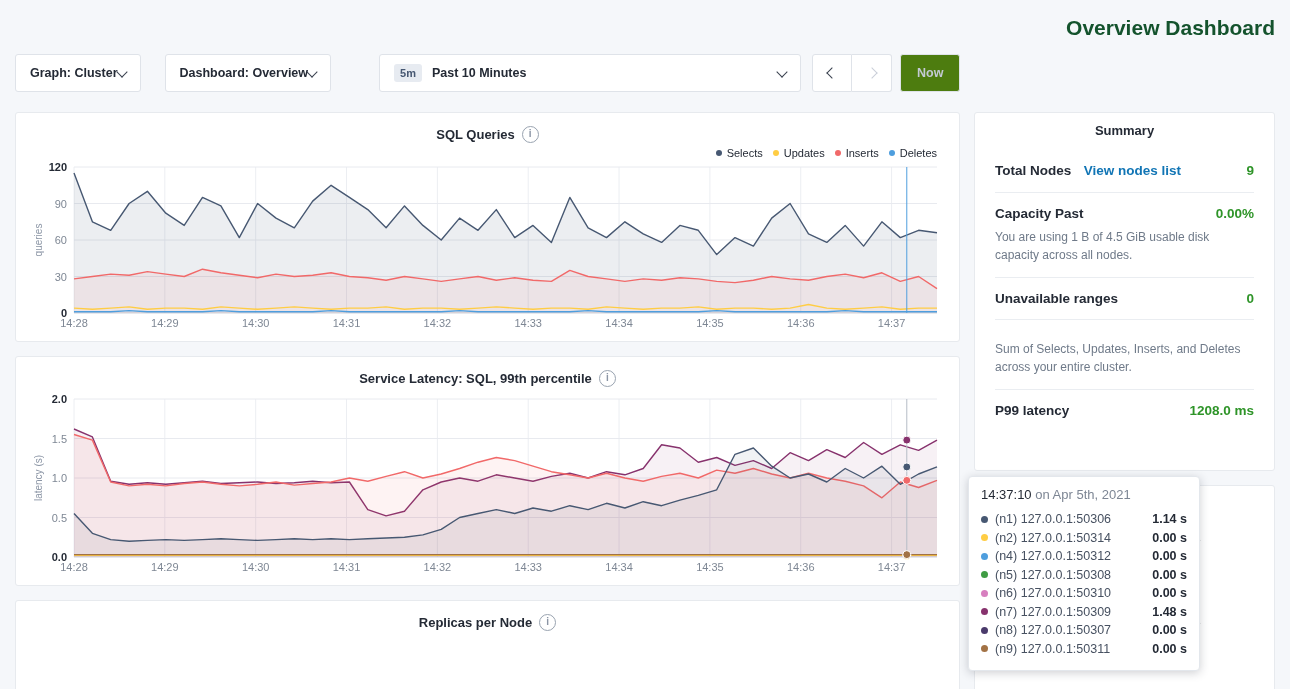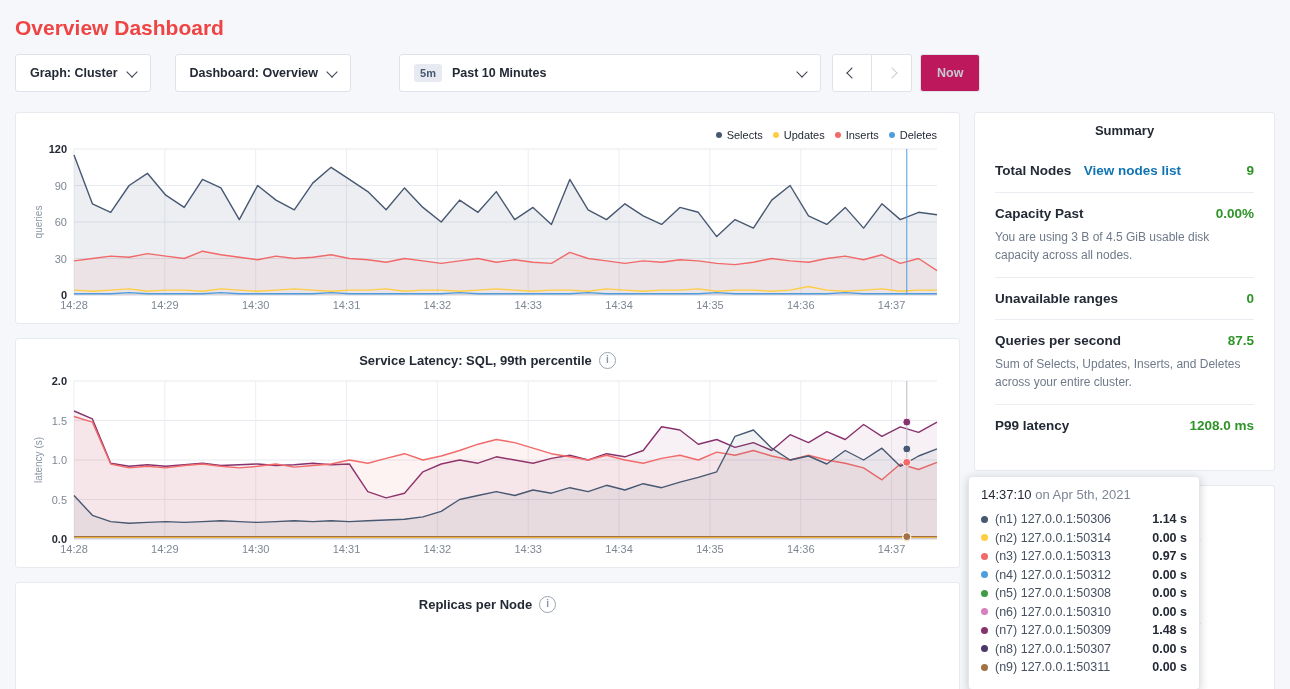--- a/index.html
+++ b/index.html
@@ -2,43 +2,43 @@
 <html><head>
 <meta charset="utf-8">
 <style>
   html,body{margin:0;padding:0;}
   body{
     width:1290px;height:689px;overflow:hidden;position:relative;
     background:#f5f7fa;color:#242a35;
     font-family:"Liberation Sans",sans-serif;
   }
   .page{padding:0 15px;}
-  h1.page-title{font-size:21px;font-weight:600;color:#ef4444;margin:16px 0 14px;}
+  h1.page-title{font-size:21px;font-weight:600;color:#14532d;margin:16px 0 14px;text-align:right;}
 
   
   .toolbar{display:flex;align-items:center;margin:12px 0 20px;}
   .btnish{background:#fff;border:1px solid #dfe3e9;border-radius:3px;height:38px;
     display:inline-flex;align-items:center;font-family:inherit;
     font-size:12.5px;font-weight:700;color:#242a35;cursor:pointer;box-sizing:border-box;}
-  .dd{padding:0 14px;gap:10px;}
+  .dd{padding:0 14px;}
   .dd + .dd{margin-left:24px;}
   .timepicker{width:422px;padding:0 14px;margin-left:48px;}
   .time-badge{background:#e7ebf1;color:#475872;font-size:11px;font-weight:700;
     padding:3px 6px;border-radius:3px;}
   .time-label{margin-left:10px;}
   .timepicker .chev{margin-left:auto;}
   .chev{width:7px;height:7px;border-right:1.6px solid #39414e;border-bottom:1.6px solid #39414e;
     display:inline-block;transform:rotate(45deg);margin-top:-3px;}
   .chev.left{transform:rotate(135deg);margin:0;}
   .chev.right{transform:rotate(-45deg);margin:0;border-color:#c9ced8;}
   .pager{display:inline-flex;margin-left:11px;}
   .pager .btnish{width:40px;justify-content:center;padding:0;}
   .pager .btnish:first-child{border-radius:3px 0 0 3px;}
   .pager .btnish:last-child{border-radius:0 3px 3px 0;border-left:none;}
-  .now-btn{margin-left:8px;padding:0 16px;color:#c3cad4;background:#be185d;cursor:default;}
+  .now-btn{margin-left:8px;padding:0 16px;color:#c3cad4;background:#4d7c0f;cursor:default;}
 
   
   .main{display:flex;gap:14px;align-items:flex-start;}
   .charts-col{width:945px;flex:none;}
   .sidebar-col{flex:1;min-width:0;position:relative;}
 
   .card{background:#fff;border:1px solid #e7eaee;border-radius:3px;box-sizing:border-box;}
   .chart-card{padding:12px 16px 10px;margin-bottom:14px;}
   .chart-title{display:flex;justify-content:center;align-items:center;gap:7px;
     font-size:13px;font-weight:700;color:#242a35;height:18px;}
@@ -108,20 +108,24 @@
       </button>
     </span>
     <button class="btnish now-btn">Now</button>
   </div>
 
   <div class="main">
 
     <div class="charts-col">
 
       <div class="card chart-card">
+        <div class="chart-title">
+          <span>SQL Queries</span>
+          <span class="info-icon"></span>
+        </div>
         <div class="legend">
             <span class="legend-item">
               <span class="legend-dot" style="background: rgb(71, 88, 114);"></span>
               <span>Selects</span>
             </span>
             <span class="legend-item">
               <span class="legend-dot" style="background: rgb(255, 205, 68);"></span>
               <span>Updates</span>
             </span>
             <span class="legend-item">
@@ -253,35 +257,31 @@
             </span>
             <span class="srow-value" style="color: rgb(46, 148, 40);">9</span>
           </div>
         </div>
 
         <div class="srow">
           <div class="srow-top">
             <span class="srow-label">Capacity Past</span>
             <span class="srow-value" style="color: rgb(46, 148, 40);">0.00%</span>
           </div>
-          <div class="srow-sub">You are using 3 B of 4.5 GiB usable disk capacity across all nodes.</div>
+          <div class="srow-sub">You are using 1 B of 4.5 GiB usable disk capacity across all nodes.</div>
         </div>
 
         <div class="srow">
           <div class="srow-top">
             <span class="srow-label">Unavailable ranges</span>
             <span class="srow-value" style="color: rgb(46, 148, 40);">0</span>
           </div>
         </div>
 
         <div class="srow">
-          <div class="srow-top">
-            <span class="srow-label">Queries per second</span>
-            <span class="srow-value" style="color: rgb(46, 148, 40);">87.5</span>
-          </div>
           <div class="srow-sub">Sum of Selects, Updates, Inserts, and Deletes across your entire cluster.</div>
         </div>
 
         <div class="srow">
           <div class="srow-top">
             <span class="srow-label">P99 latency</span>
             <span class="srow-value" style="color: rgb(46, 148, 40);">1208.0 ms</span>
           </div>
         </div>
       </div>
@@ -306,25 +306,20 @@
         <span class="tt-dot" style="background: rgb(71, 88, 114);"></span>
         <span class="tt-label">(n1) 127.0.0.1:50306</span>
         <span class="tt-val">1.14 s</span>
       </div>
       <div class="tt-row">
         <span class="tt-dot" style="background: rgb(255, 205, 68);"></span>
         <span class="tt-label">(n2) 127.0.0.1:50314</span>
         <span class="tt-val">0.00 s</span>
       </div>
       <div class="tt-row">
-        <span class="tt-dot" style="background: rgb(241, 105, 105);"></span>
-        <span class="tt-label">(n3) 127.0.0.1:50313</span>
-        <span class="tt-val">0.97 s</span>
-      </div>
-      <div class="tt-row">
         <span class="tt-dot" style="background: rgb(78, 158, 222);"></span>
         <span class="tt-label">(n4) 127.0.0.1:50312</span>
         <span class="tt-val">0.00 s</span>
       </div>
       <div class="tt-row">
         <span class="tt-dot" style="background: rgb(63, 156, 68);"></span>
         <span class="tt-label">(n5) 127.0.0.1:50308</span>
         <span class="tt-val">0.00 s</span>
       </div>
       <div class="tt-row">

